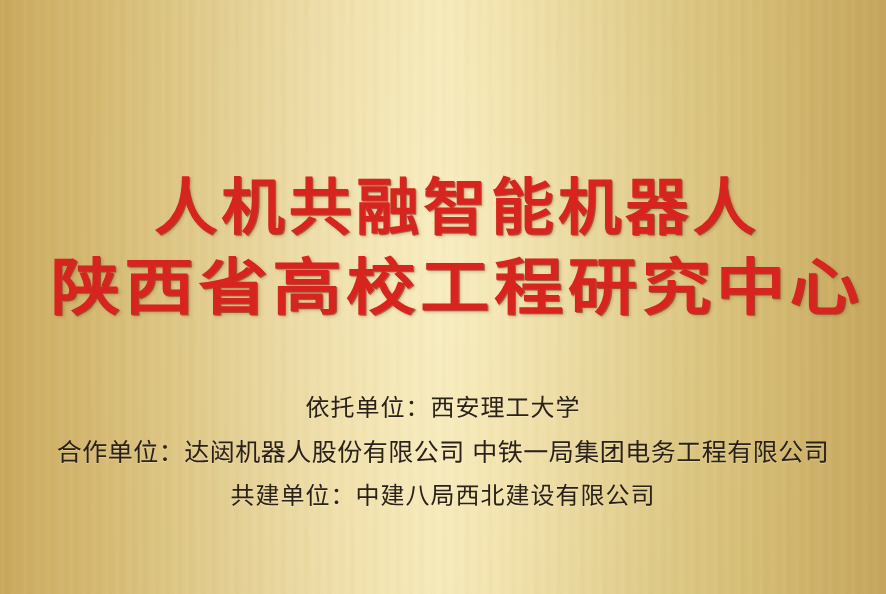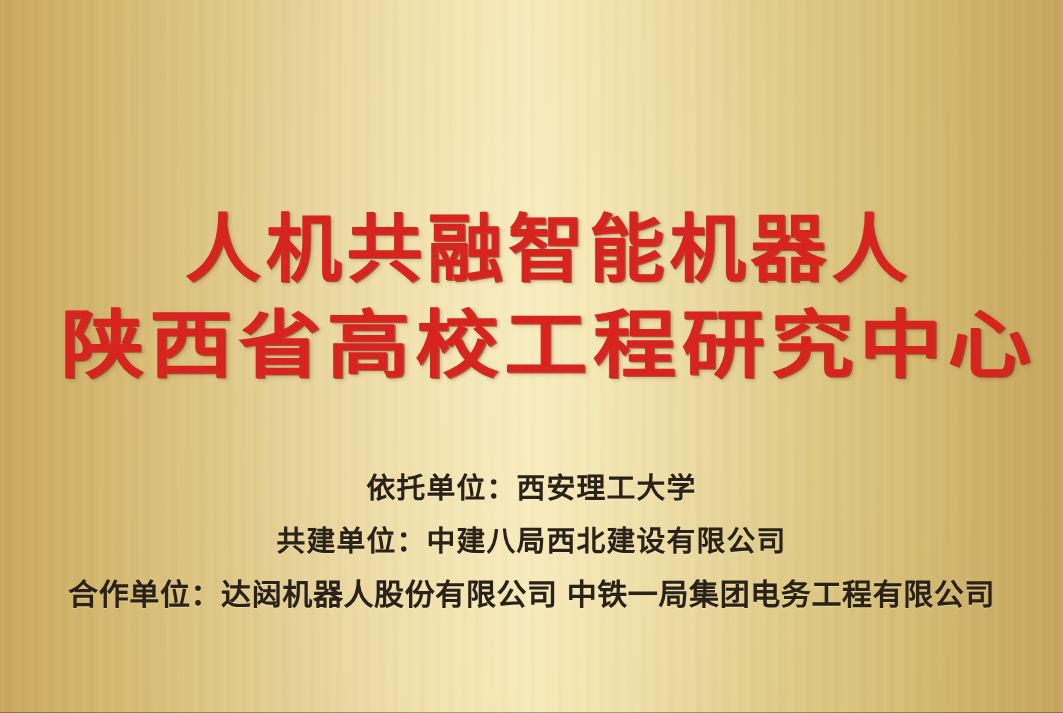--- a/index.html
+++ b/index.html
@@ -116,21 +116,21 @@
     margin-top: 62px;
   }
 
   .body-line {
     display: block;
     color: #2a2118;
     font-size: 24px;
     line-height: 44px;
     letter-spacing: 1px;
     white-space: nowrap;
-    font-weight: 700;
+    font-weight: 400;
     text-shadow: 0 1px 0 rgba(255,245,205,0.35);
   }
 
   .body-line.wide {
     font-size: 25px;
     letter-spacing: 0.5px;
   }
 </style>
 </head>
 <body>
@@ -142,18 +142,18 @@
 
   <div id="content">
 
     <div class="title-block">
       <span class="title-line line1">人机共融智能机器人</span>
       <span class="title-line line2">陕西省高校工程研究中心</span>
     </div>
 
     <div class="body-block">
       <span class="body-line">依托单位：西安理工大学</span>
+      <span class="body-line wide">合作单位：达闼机器人股份有限公司  中铁一局集团电务工程有限公司</span>
       <span class="body-line">共建单位：中建八局西北建设有限公司</span>
-      <span class="body-line wide">合作单位：达闼机器人股份有限公司  中铁一局集团电务工程有限公司</span>
     </div>
 
   </div>
 </div>
 
 </body></html>

